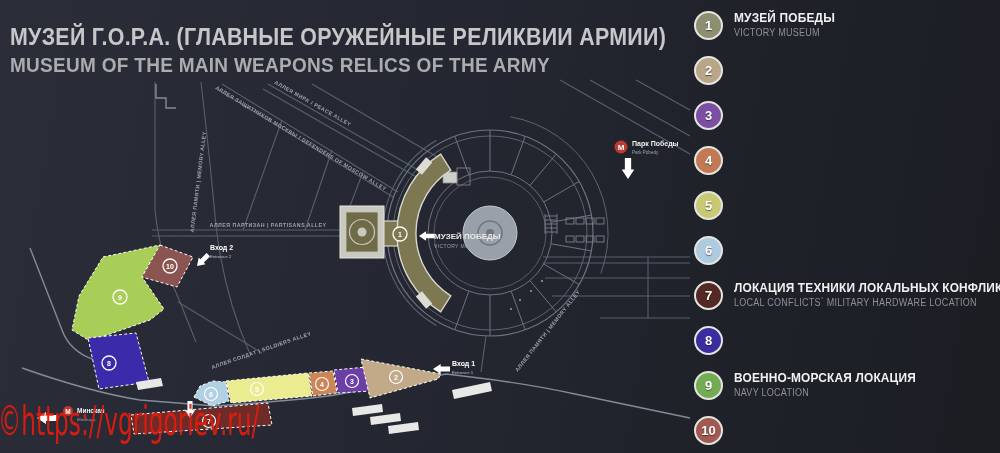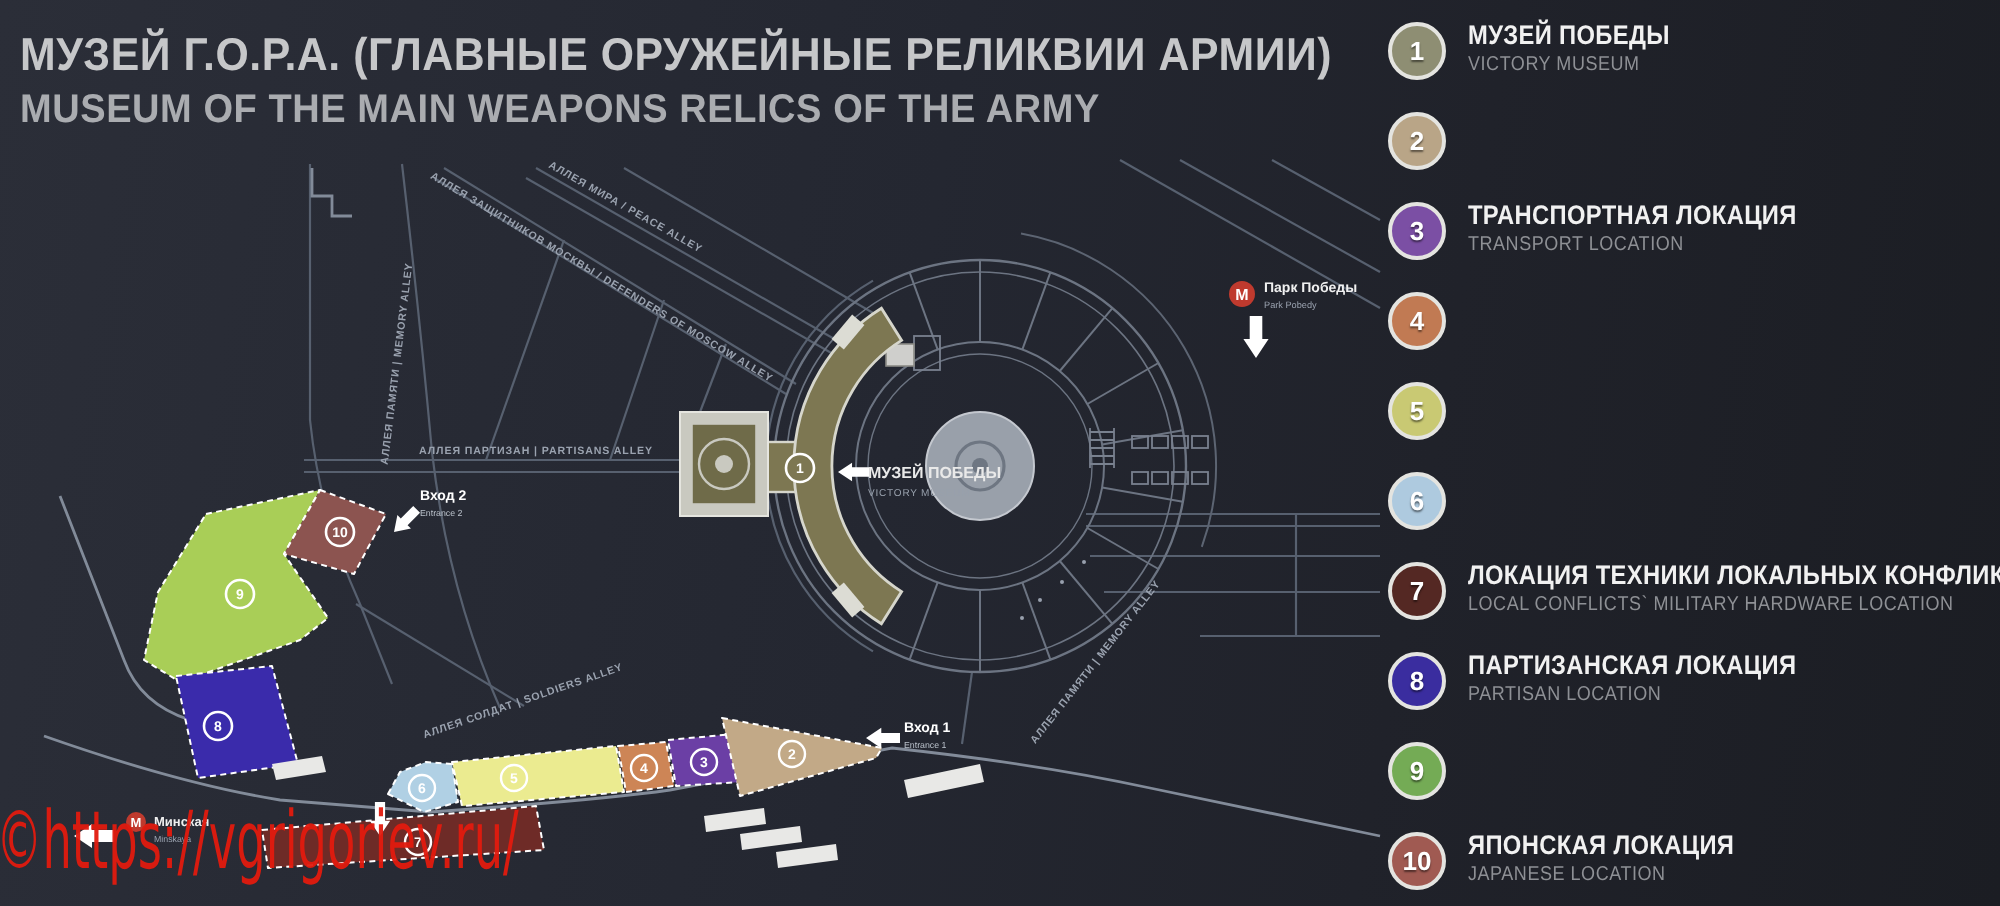--- a/index.html
+++ b/index.html
@@ -1,19 +1,19 @@
 <!DOCTYPE html>
 <html><head>
 <meta charset="utf-8">
 <style>
   html,body{margin:0;padding:0;background:#111}
   .stage{position:relative;width:1000px;height:453px;overflow:hidden;
     background:linear-gradient(100deg,#2b2e38 0%,#242731 45%,#20222a 70%,#1b1d23 100%);
     font-family:"Liberation Sans",sans-serif;}
-  .titles{position:absolute;left:10px;top:14px;z-index:3}
+  .titles{position:absolute;left:10px;top:24px;z-index:3}
   .t-ru{font-size:23px;font-weight:bold;color:#c6c7c9;white-space:nowrap;
     transform:scaleX(.93);transform-origin:0 50%;letter-spacing:.3px}
   .t-en{font-size:20px;font-weight:bold;color:#aaacb0;white-space:nowrap;margin-top:3px;
     transform:scaleX(.95);transform-origin:0 50%;letter-spacing:.3px}
   svg.map{position:absolute;left:0;top:0;z-index:1}
   .legend{position:absolute;left:694px;top:10px;width:302px;z-index:3}
   .li{display:flex;align-items:flex-start;gap:11px;margin-bottom:16px;height:29px}
   .badge{flex:0 0 auto;width:25px;height:25px;border-radius:50%;border:2px solid #e4e4e0;
     color:#fff;font-weight:bold;font-size:13px;display:flex;align-items:center;justify-content:center;
     margin-top:1px;text-shadow:0 1px 1px rgba(0,0,0,.5)}
@@ -249,54 +249,46 @@
       <div class="lt">
           <div class="ru">МУЗЕЙ ПОБЕДЫ</div>
       <div class="en">VICTORY MUSEUM</div>
         </div>
     </div>
     <div class="li">
       <div class="badge" style="background-color: rgb(185, 165, 135);">2</div>
     </div>
     <div class="li">
       <div class="badge" style="background-color: rgb(123, 79, 164);">3</div>
-      <div class="lt">
-          <div class="ru">ТРАНСПОРТНАЯ ЛОКАЦИЯ</div>
-      <div class="en">TRANSPORT LOCATION</div>
-        </div>
     </div>
     <div class="li">
       <div class="badge" style="background-color: rgb(193, 122, 83);">4</div>
     </div>
     <div class="li">
       <div class="badge" style="background-color: rgb(201, 201, 115);">5</div>
     </div>
     <div class="li">
       <div class="badge" style="background-color: rgb(174, 202, 223);">6</div>
     </div>
     <div class="li">
       <div class="badge" style="background-color: rgb(84, 40, 35);">7</div>
       <div class="lt">
           <div class="ru">ЛОКАЦИЯ ТЕХНИКИ ЛОКАЛЬНЫХ КОНФЛИКТОВ</div>
       <div class="en">LOCAL CONFLICTS` MILITARY HARDWARE LOCATION</div>
         </div>
     </div>
     <div class="li">
       <div class="badge" style="background-color: rgb(58, 45, 159);">8</div>
+    </div>
+    <div class="li">
+      <div class="badge" style="background-color: rgb(116, 171, 85);">9</div>
       <div class="lt">
-          <div class="ru">ПАРТИЗАНСКАЯ ЛОКАЦИЯ</div>
-      <div class="en">PARTISAN LOCATION</div>
+          <div class="ru">ВОЕННО-МОРСКАЯ ЛОКАЦИЯ</div>
+      <div class="en">NAVY LOCATION</div>
         </div>
     </div>
     <div class="li">
-      <div class="badge" style="background-color: rgb(116, 171, 85);">9</div>
-    </div>
-    <div class="li">
       <div class="badge" style="background-color: rgb(160, 90, 82);">10</div>
-      <div class="lt">
-          <div class="ru">ЯПОНСКАЯ ЛОКАЦИЯ</div>
-      <div class="en">JAPANESE LOCATION</div>
-        </div>
     </div>
   </aside>
 
   <div class="watermark">©https://vgrigoriev.ru/</div>
 </div>
 
 </body></html>

